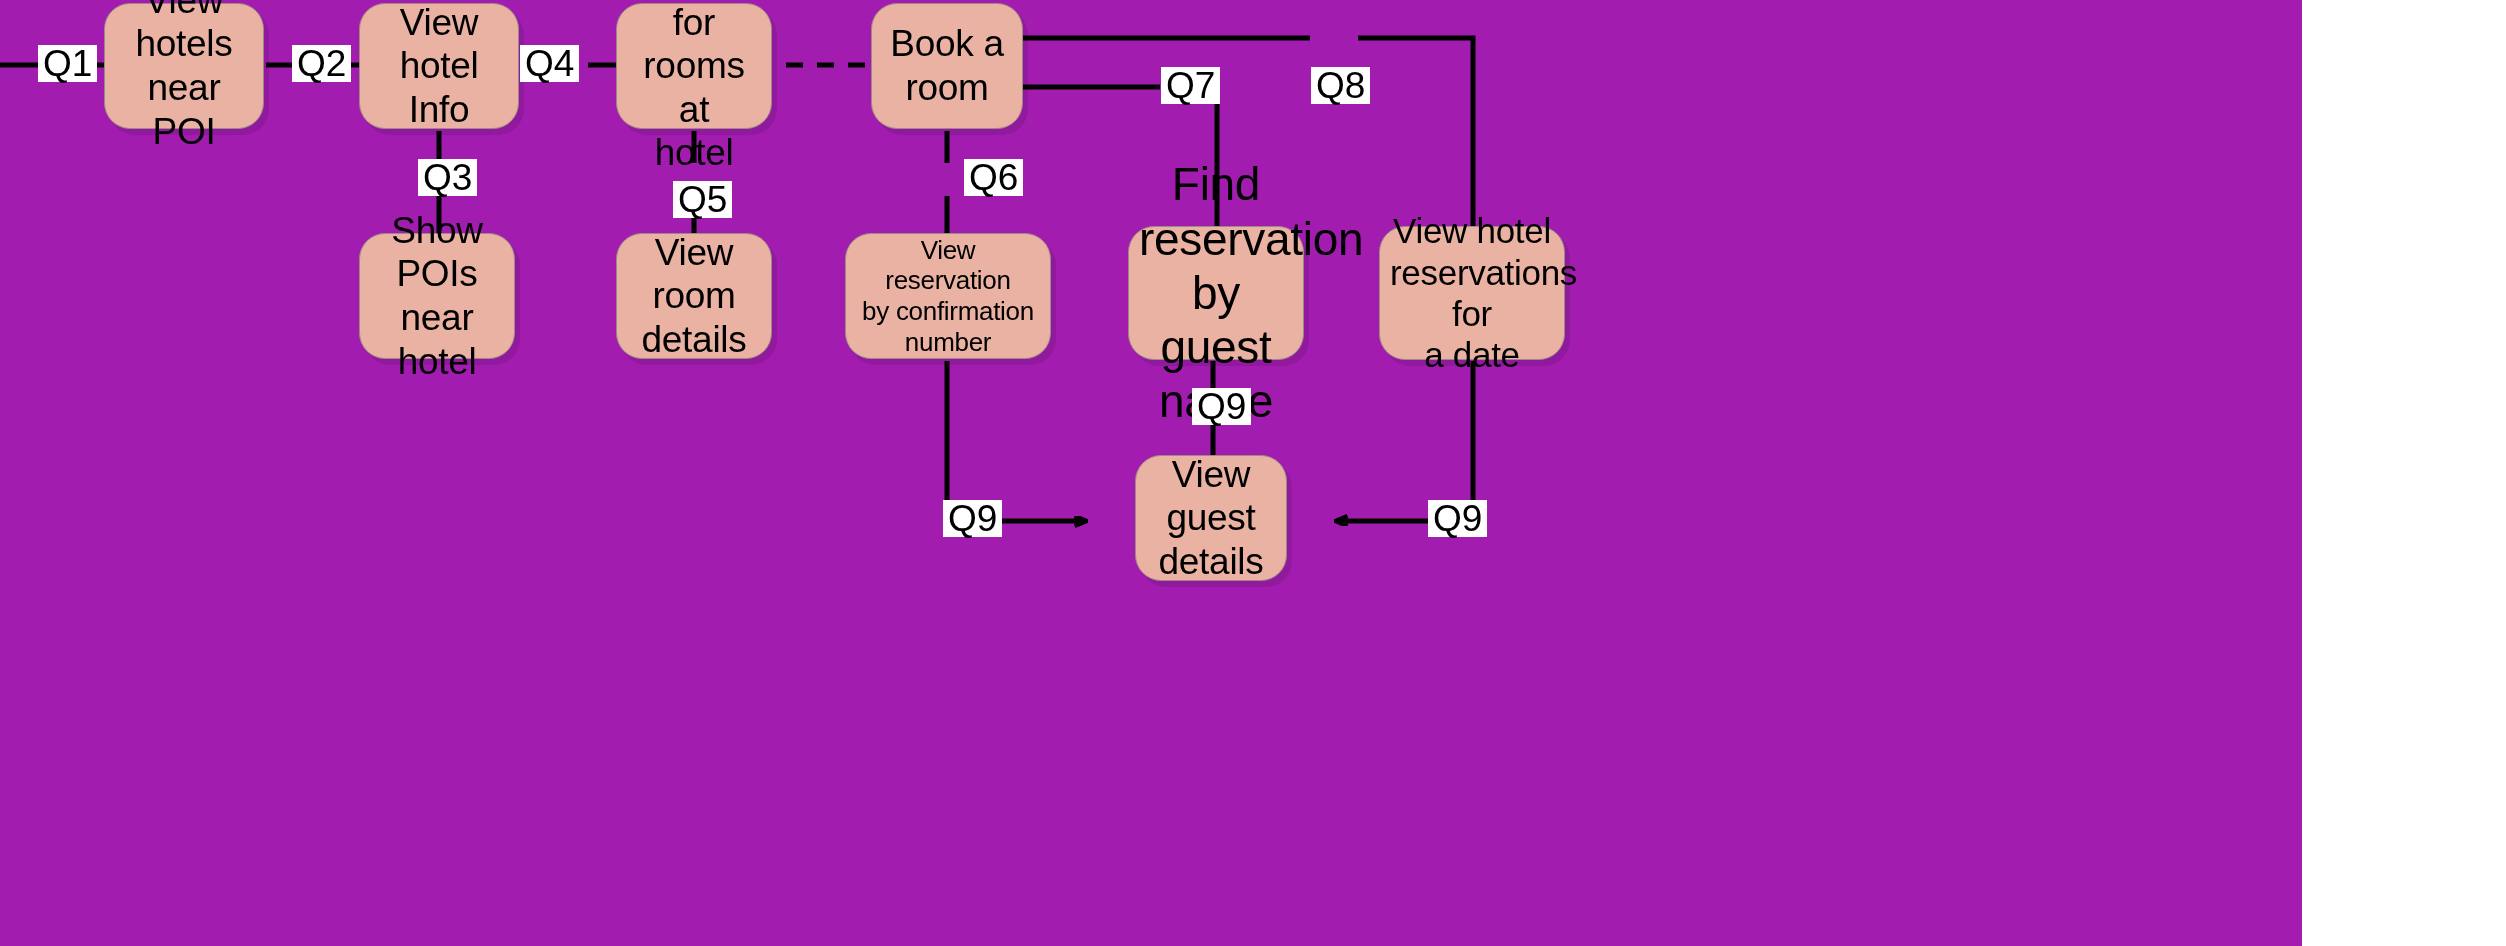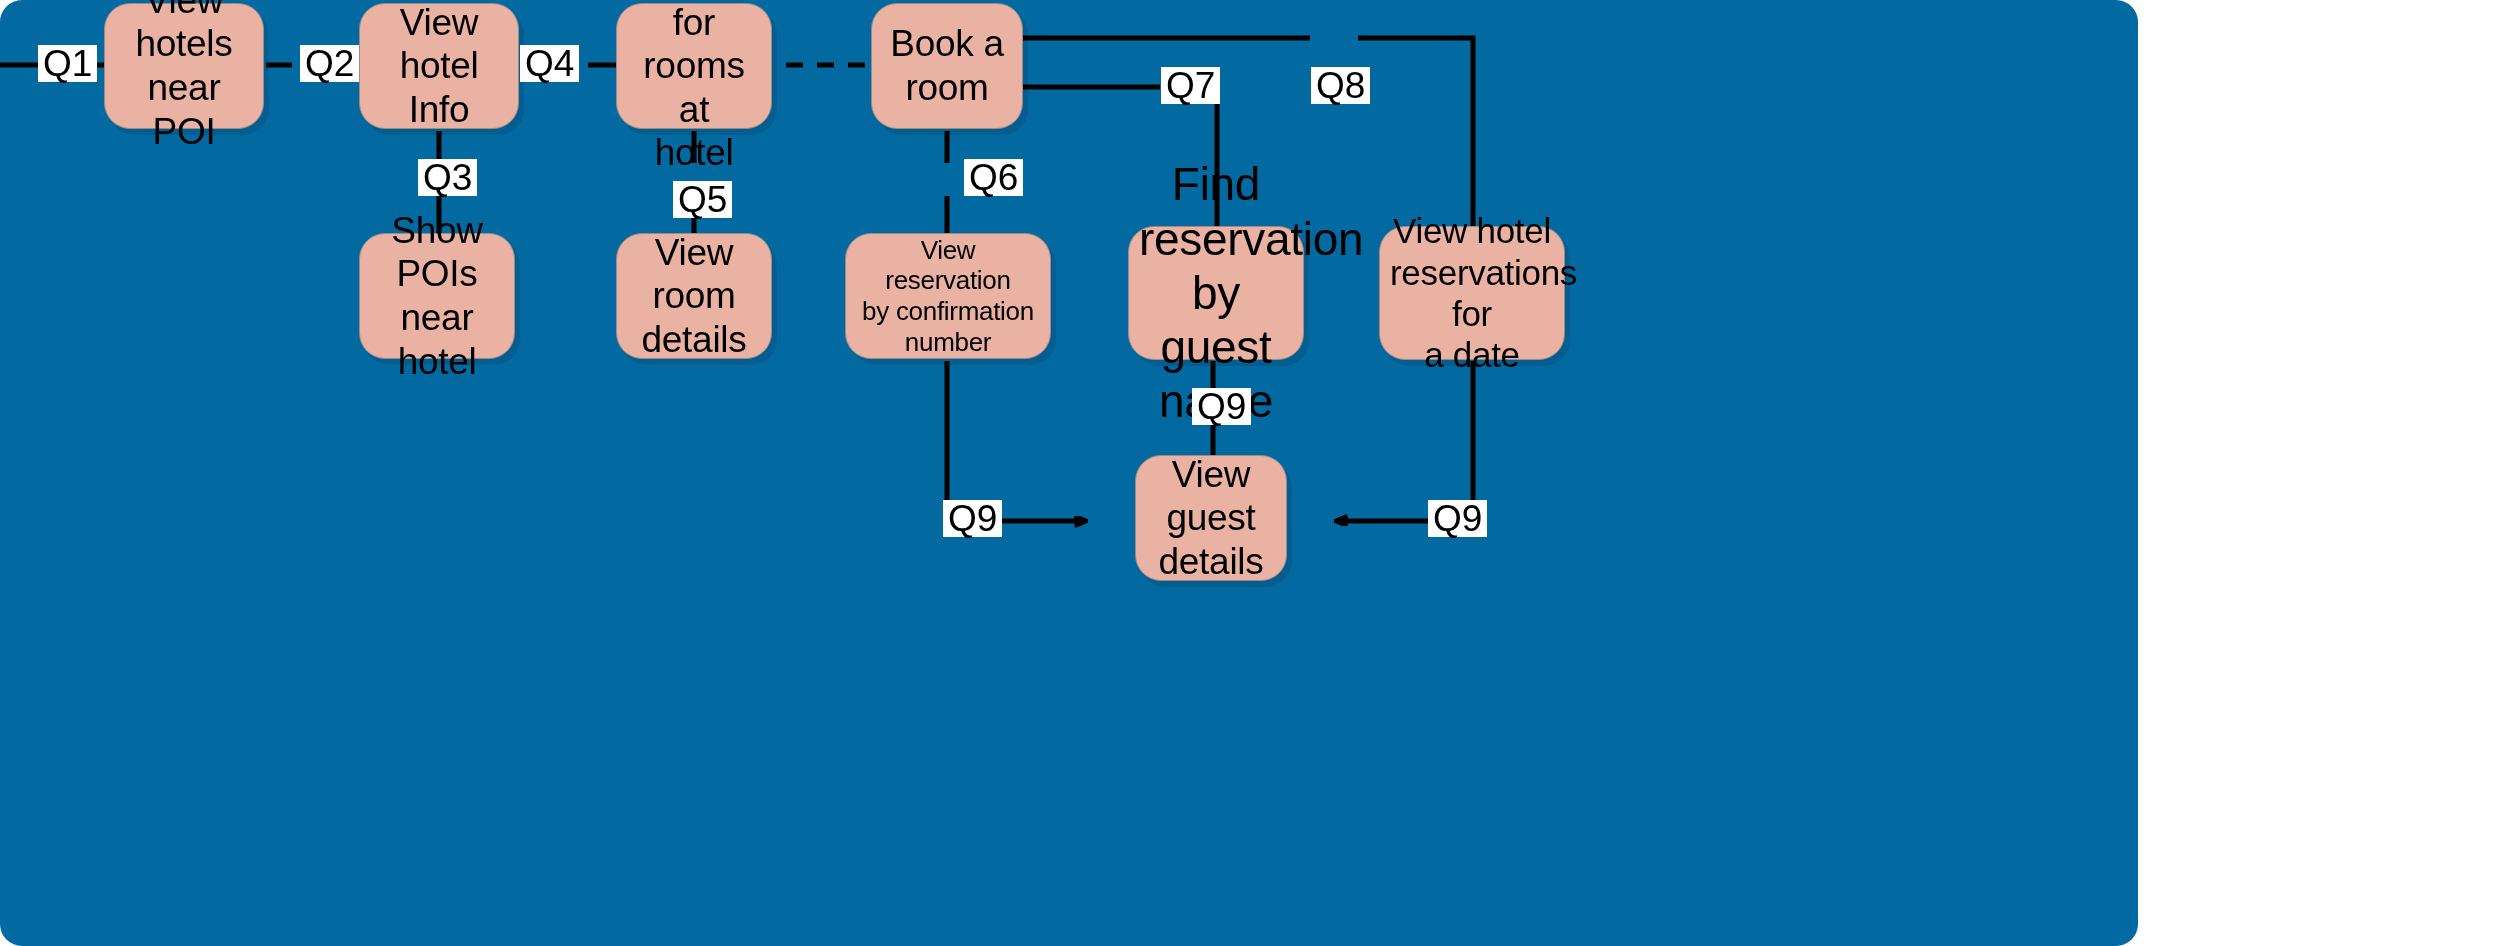--- a/index.html
+++ b/index.html
@@ -2,26 +2,25 @@
 <html><head>
 <meta charset="utf-8">
 <style>
   html, body {
     margin: 0;
     padding: 0;
     background: #ffffff;
   }
   #canvas {
     position: relative;
-    width: 2138px;
+    width: 2302px;
     height: 946px;
-    background: #0369a1;
+    background: #a21caf;
     font-family: "Liberation Sans", sans-serif;
     overflow: hidden;
-    border-radius: 22px;
   }
   svg.edges {
     position: absolute;
     left: 0;
     top: 0;
     width: 2506px;
     height: 946px;
     pointer-events: none;
   }
   .node {
@@ -180,21 +179,21 @@
 a date</span>
   </div>
 
   <div class="node" style="left:1135px; top:455px; width:152px; height:126px;">
     <span class="label">View guest
 details</span>
   </div>
 
   <div class="edge-label" style="left:38px; top:45px;">Q1</div>
 
-  <div class="edge-label" style="left:292px; top:45px;margin-left:8px;">Q2</div>
+  <div class="edge-label" style="left:292px; top:45px;">Q2</div>
 
   <div class="edge-label" style="left:520px; top:45px;">Q4</div>
 
   <div class="edge-label" style="left:418px; top:159px;">Q3</div>
 
   <div class="edge-label" style="left:673px; top:159px;margin-top:22px;">Q5</div>
 
   <div class="edge-label" style="left:964px; top:159px;">Q6</div>
 
   <div class="edge-label" style="left:1161px; top:67px;">Q7</div>

